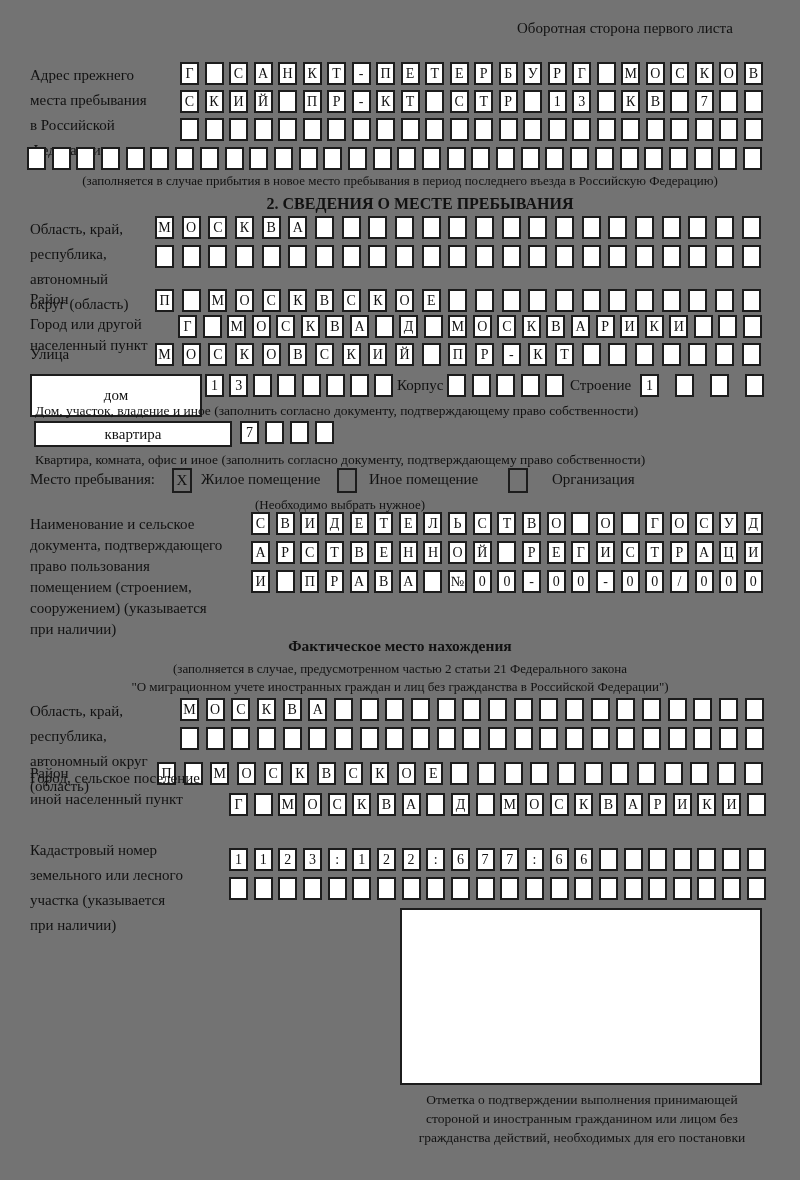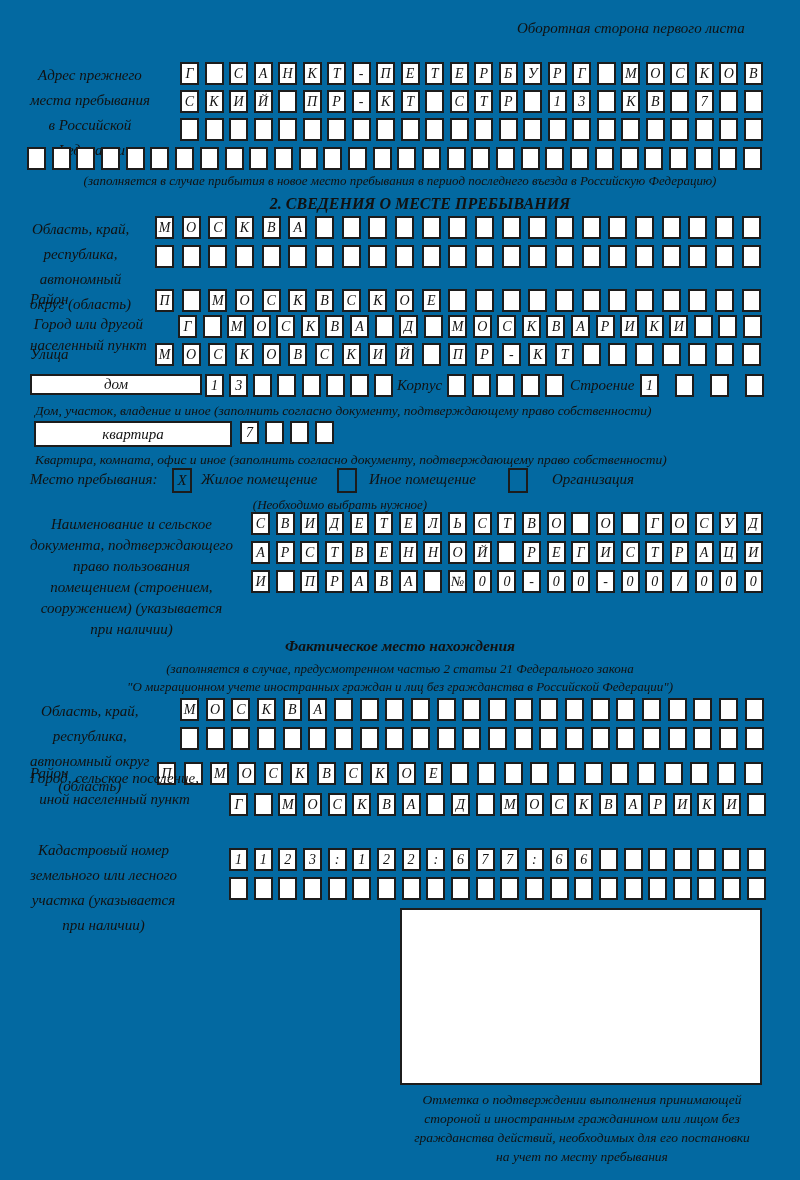--- a/index.html
+++ b/index.html
@@ -1,26 +1,26 @@
 <!DOCTYPE html>
 <html><head>
 <meta charset="utf-8">
 <style>
   html,body{margin:0;padding:0;background:#fff;}
-  #page{position:relative;width:800px;height:1180px;background:#0369a1;
-        font-family:"Liberation Serif","DejaVu Serif",serif;color:#111;overflow:hidden;font-style:italic;}
+  #page{position:relative;width:800px;height:1180px;background:#737373;
+        font-family:"Liberation Serif","DejaVu Serif",serif;color:#111;overflow:hidden;}
   .abs{position:absolute;}
   .lbl{font-size:15px;line-height:25px;white-space:nowrap;}
-  .lbl span{display:block;text-align:center;}
+  .lbl span{display:block;}
   .lbl.tight{line-height:21px;}
   .row{position:absolute;display:flex;justify-content:space-between;height:23px;}
   .cell{width:19px;height:23px;border:2px solid #1c1c1c;box-sizing:border-box;
         display:flex;align-items:center;justify-content:center;
         font-size:14px;flex:0 0 auto;background:#fff;}
-  .widebox{position:absolute;border:2px solid #1c1c1c;box-sizing:border-box;height:21px;
+  .widebox{position:absolute;border:2px solid #1c1c1c;box-sizing:border-box;height:43px;
         display:flex;align-items:center;justify-content:center;font-size:15px;background:#fff;}
   .note{position:absolute;font-size:13px;white-space:nowrap;}
   .center{left:0;width:800px;text-align:center;}
   .title{position:absolute;left:0;width:800px;text-align:center;font-weight:bold;font-size:16px;}
   .chk{position:absolute;width:20px;height:25px;border:2px solid #1c1c1c;box-sizing:border-box;
         display:flex;align-items:center;justify-content:center;font-size:15px;}
   .inline-lbl{position:absolute;font-size:15px;white-space:nowrap;}
   .caption{position:absolute;text-align:center;font-size:13.5px;line-height:19px;}
   .caption span{display:block;}
   .bigbox{position:absolute;border:2px solid #1c1c1c;box-sizing:border-box;background:#fff;}
@@ -602,16 +602,15 @@
       <span class="cell"></span>
       <span class="cell"></span>
       <span class="cell"></span>
     </div>
 
   <div class="bigbox" style="top:908px;left:400px;width:362px;height:177px;"></div>
   <div class="caption" style="top:1090px;left:392px;width:380px;">
     <span>Отметка о подтверждении выполнения принимающей</span>
     <span>стороной и иностранным гражданином или лицом без</span>
     <span>гражданства действий, необходимых для его постановки</span>
-    <span>на учет по месту пребывания</span>
   </div>
 
 </div>
 
 </body></html>

